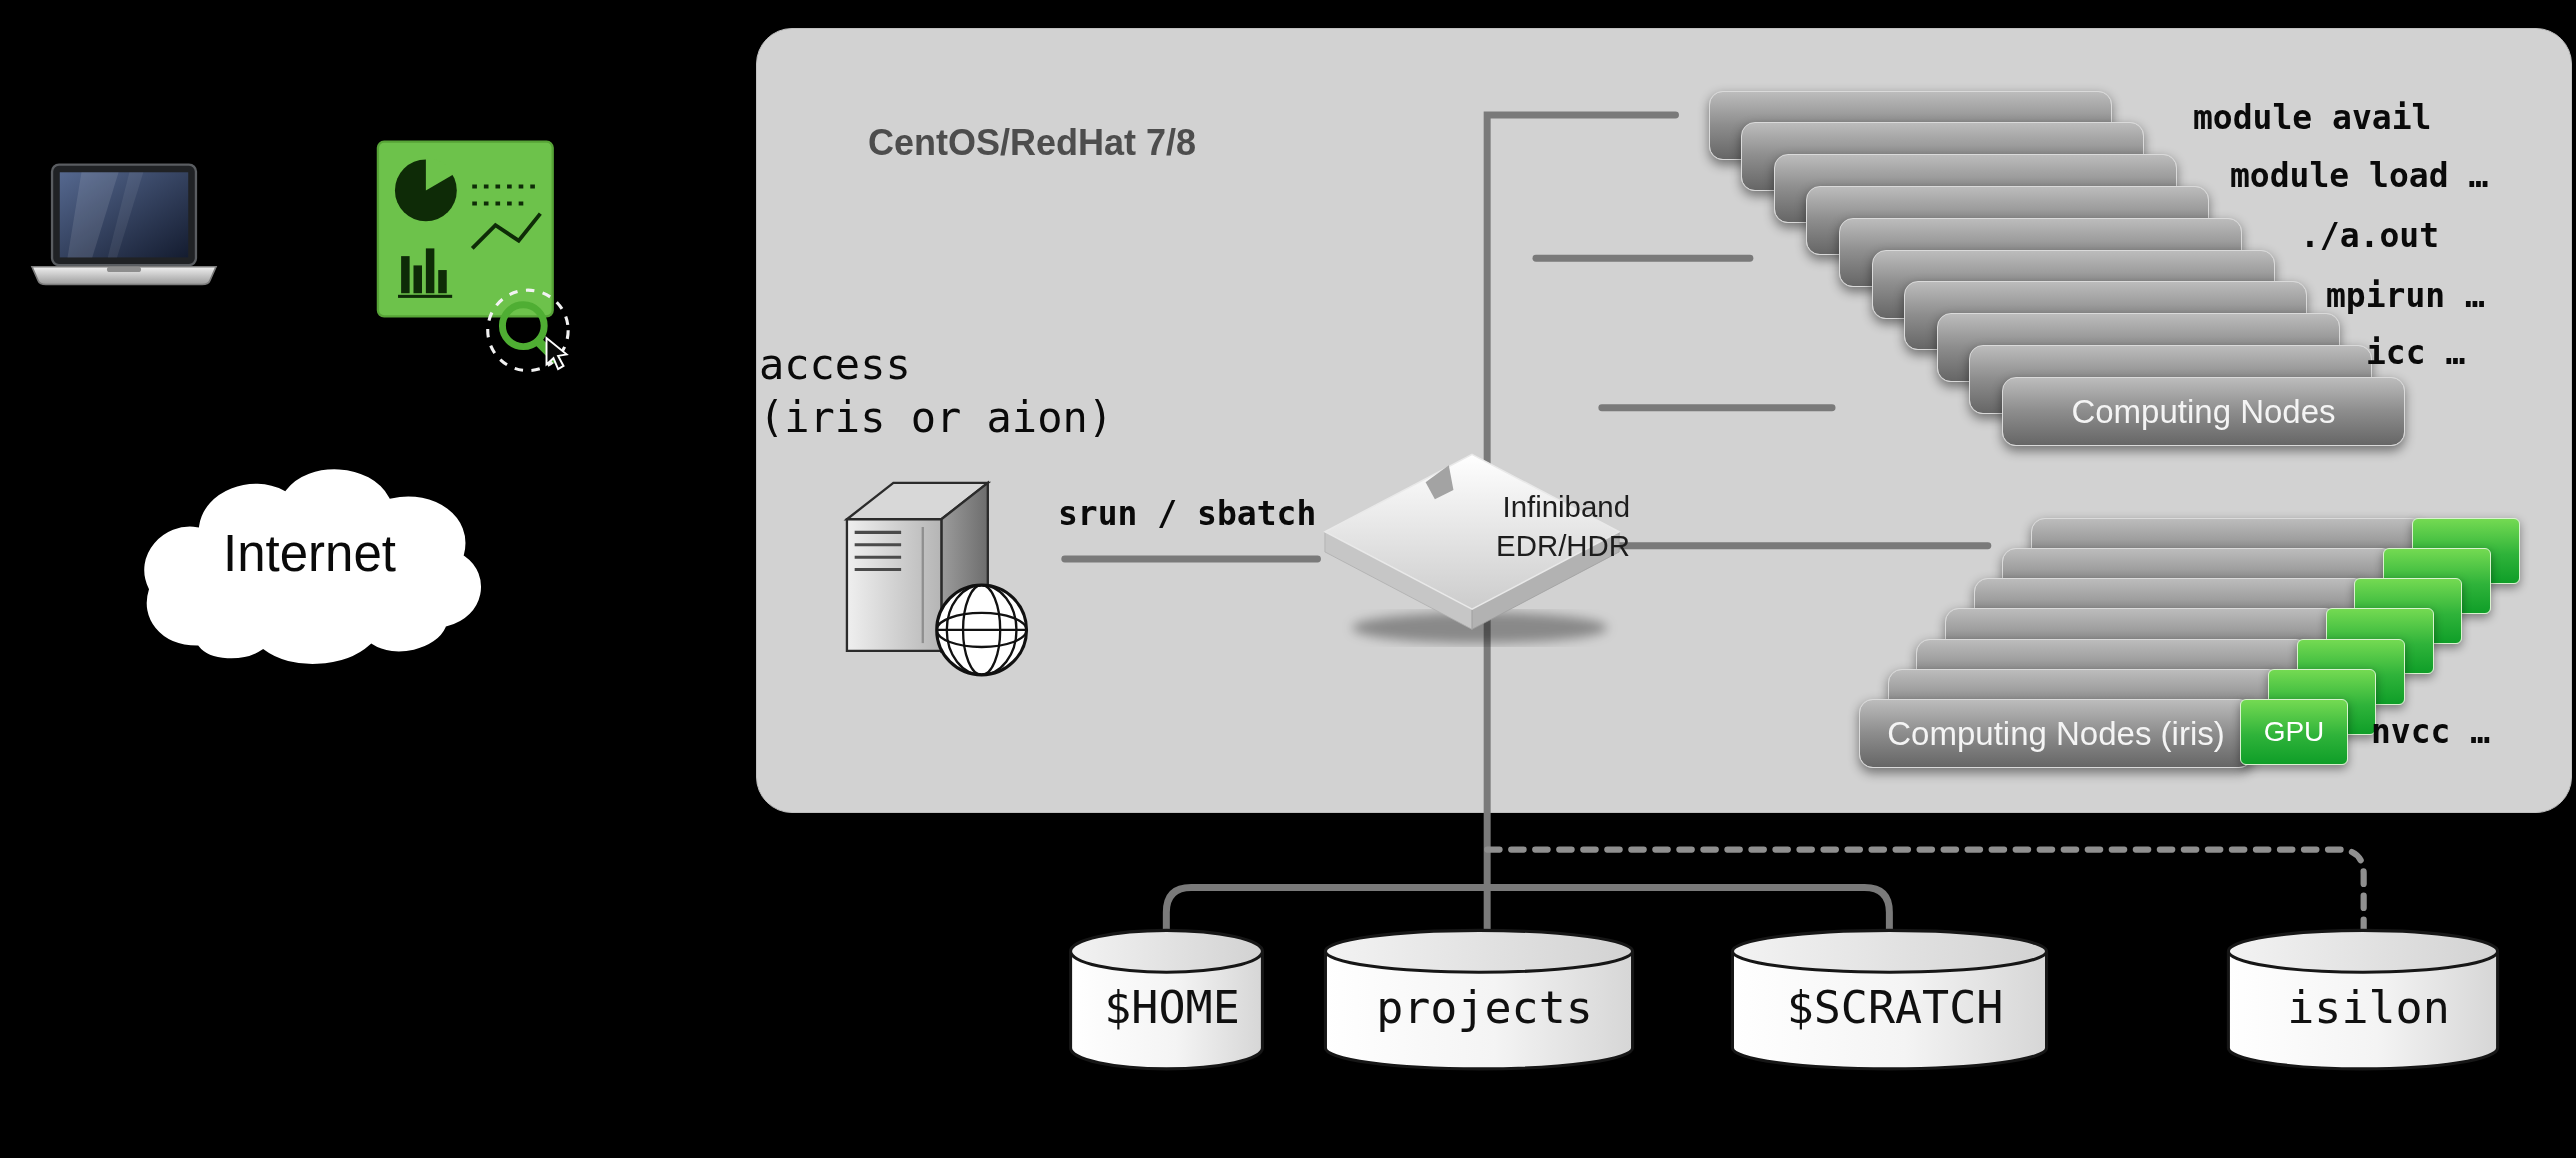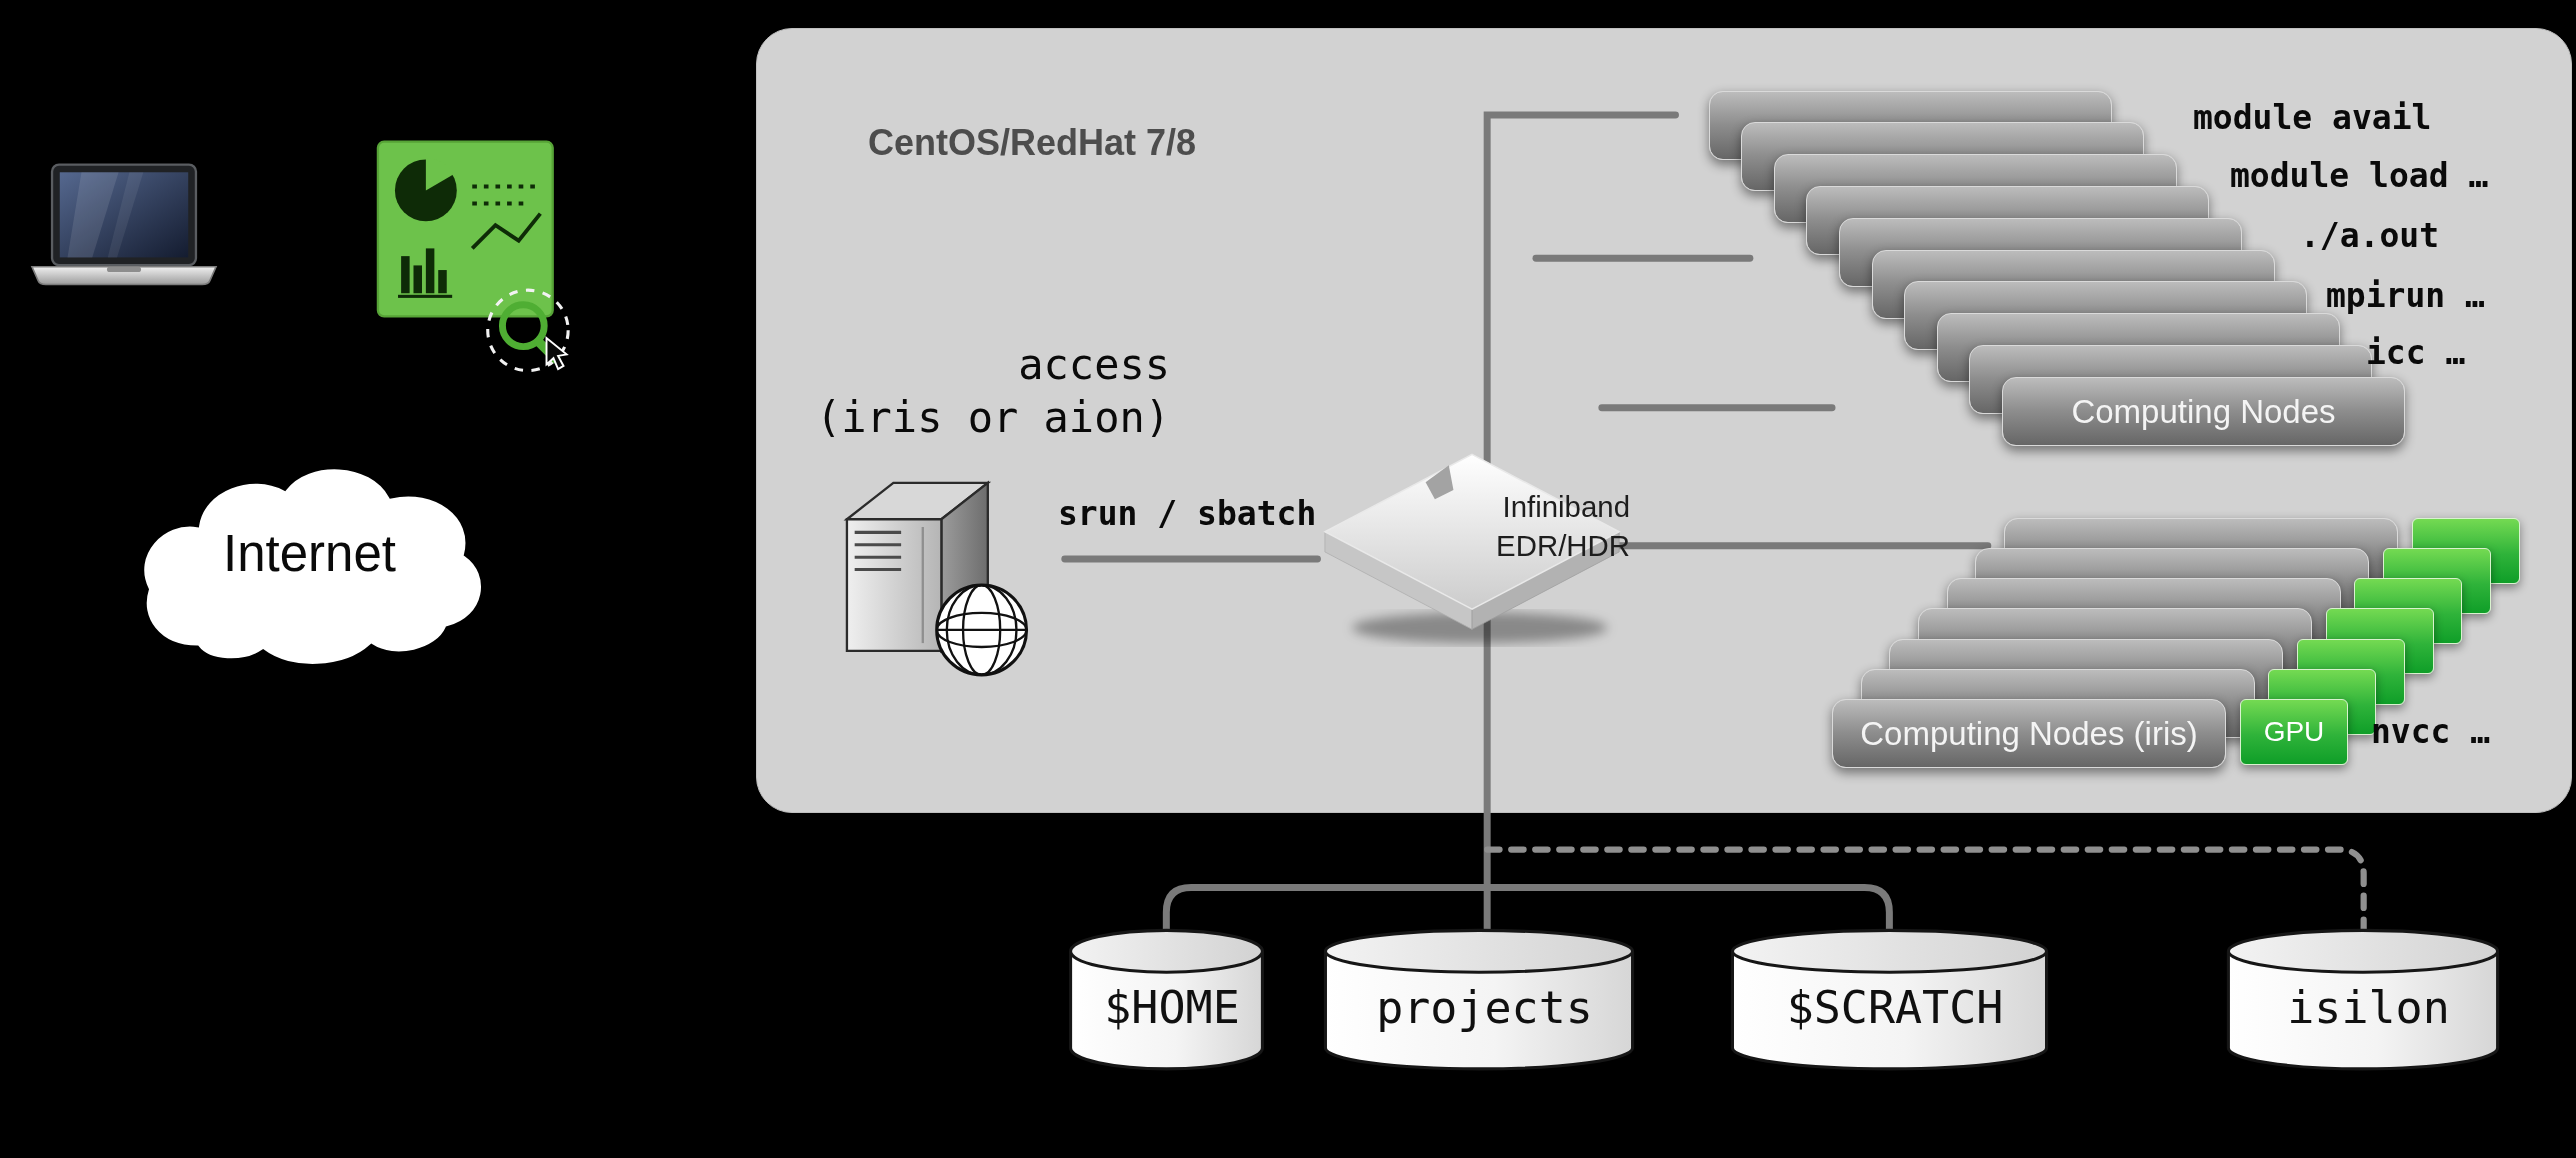--- a/index.html
+++ b/index.html
@@ -15,33 +15,33 @@
   
   svg.lines{position:absolute;left:0;top:0;}
   .ln{fill:none;stroke:#7a7a7a;stroke-width:9;stroke-linecap:round;}
   .ln.dash{stroke:#8f8f8f;stroke-width:8;stroke-dasharray:16 15;}
 
   
   .node-rect{position:absolute;width:403px;height:69px;border-radius:14px;box-sizing:border-box;
              background:linear-gradient(180deg,#bcbcbc 0%,#8e8e8e 48%,#666 100%);
              border:1.5px solid #dadada;box-shadow:0 4.6px 11px rgba(0,0,0,.45);
              display:flex;align-items:center;justify-content:center;}
-  .node-rect.gpu-rect{width:394px;}
+  .node-rect.gpu-rect{width:394px;margin-left:27px;}
   .node-label{font-size:33px;color:#f4f4f4;white-space:nowrap;}
   .gpu-chip{position:absolute;width:108px;height:66px;border-radius:6px;box-sizing:border-box;
             background:linear-gradient(180deg,#74da52 0%,#2fb33a 55%,#0f9e28 100%);
             border:1.5px solid #d9f3cf;box-shadow:0 3.9px 9.3px rgba(0,0,0,.4);
             display:flex;align-items:center;justify-content:center;color:#fff;font-size:28px;}
 
   
   .cmd{position:absolute;font-family:"DejaVu Sans Mono","Liberation Mono",monospace;
        font-weight:bold;font-size:33px;color:#0a0a0a;white-space:pre;line-height:40px;}
 
   
-  .access-label{position:absolute;left:759px;top:338px;width:411px;text-align:right;
+  .access-label{position:absolute;left:759px;top:338px;width:411px;text-align:left;
                 font-family:"DejaVu Sans Mono","Liberation Mono",monospace;
                 font-size:42px;line-height:53px;color:#0a0a0a;white-space:pre;}
 
   
   .switch-label{position:absolute;left:1311px;top:487px;width:319px;text-align:right;
                 font-size:29.4px;line-height:39px;color:#1d1d1d;}
 
   
   .internet-label{position:absolute;left:116px;top:524px;width:387px;text-align:center;
                   font-size:51px;font-weight:normal;color:#0a0a0a;}

